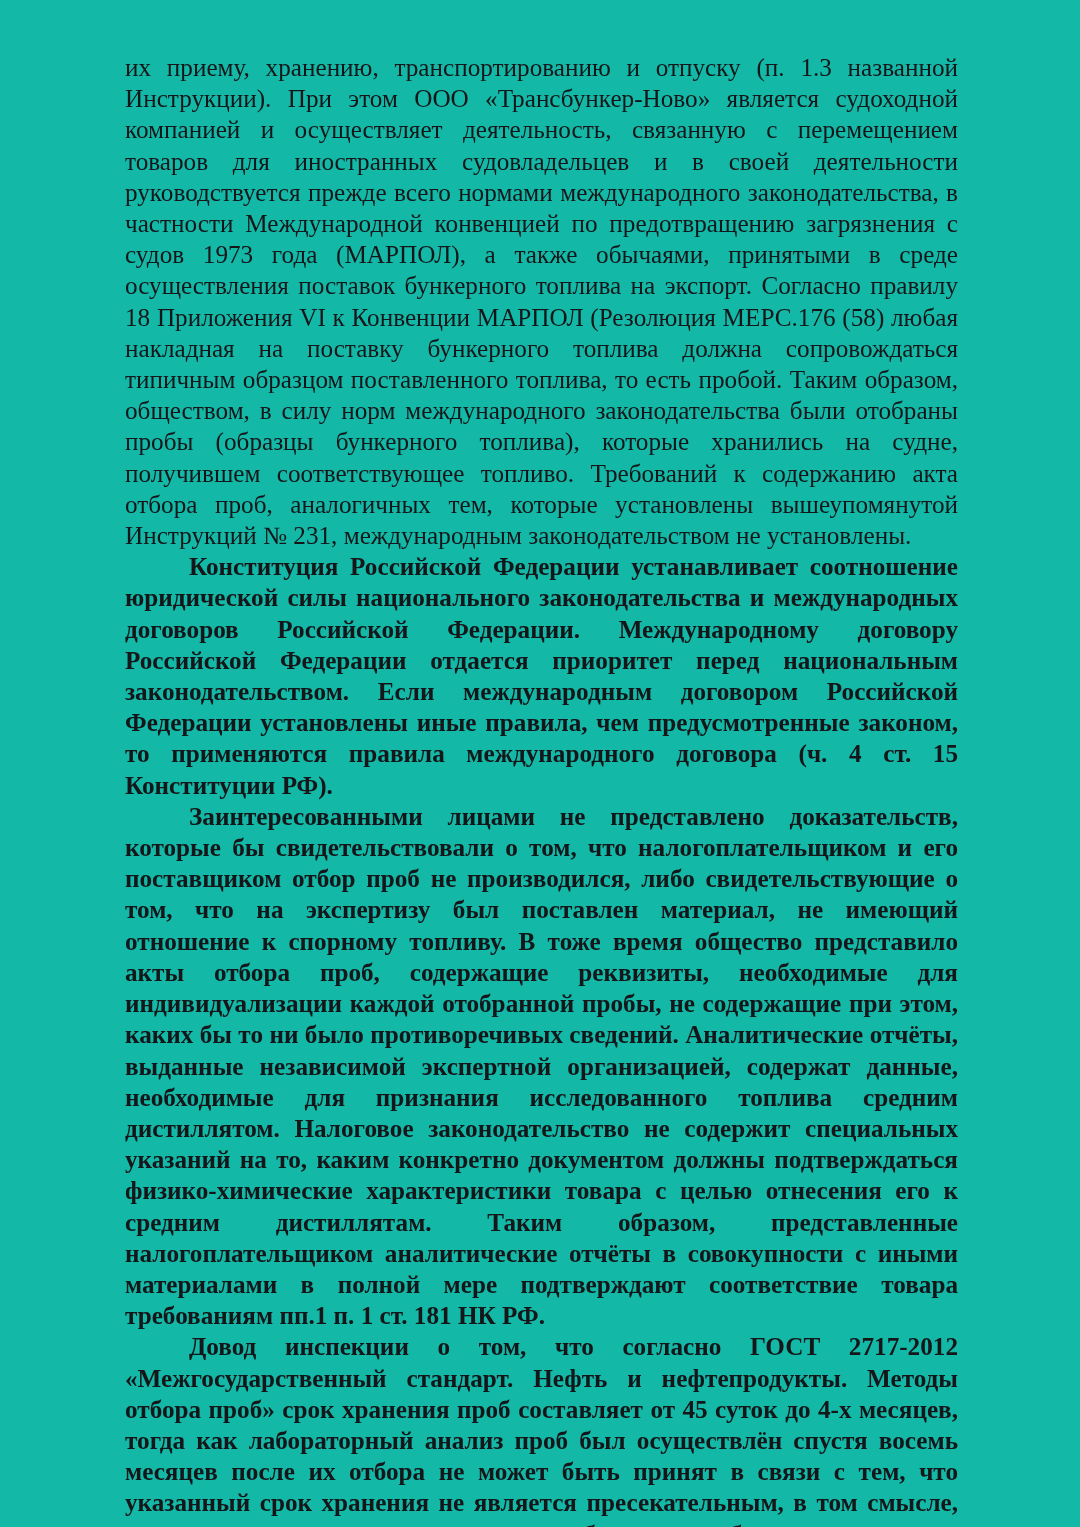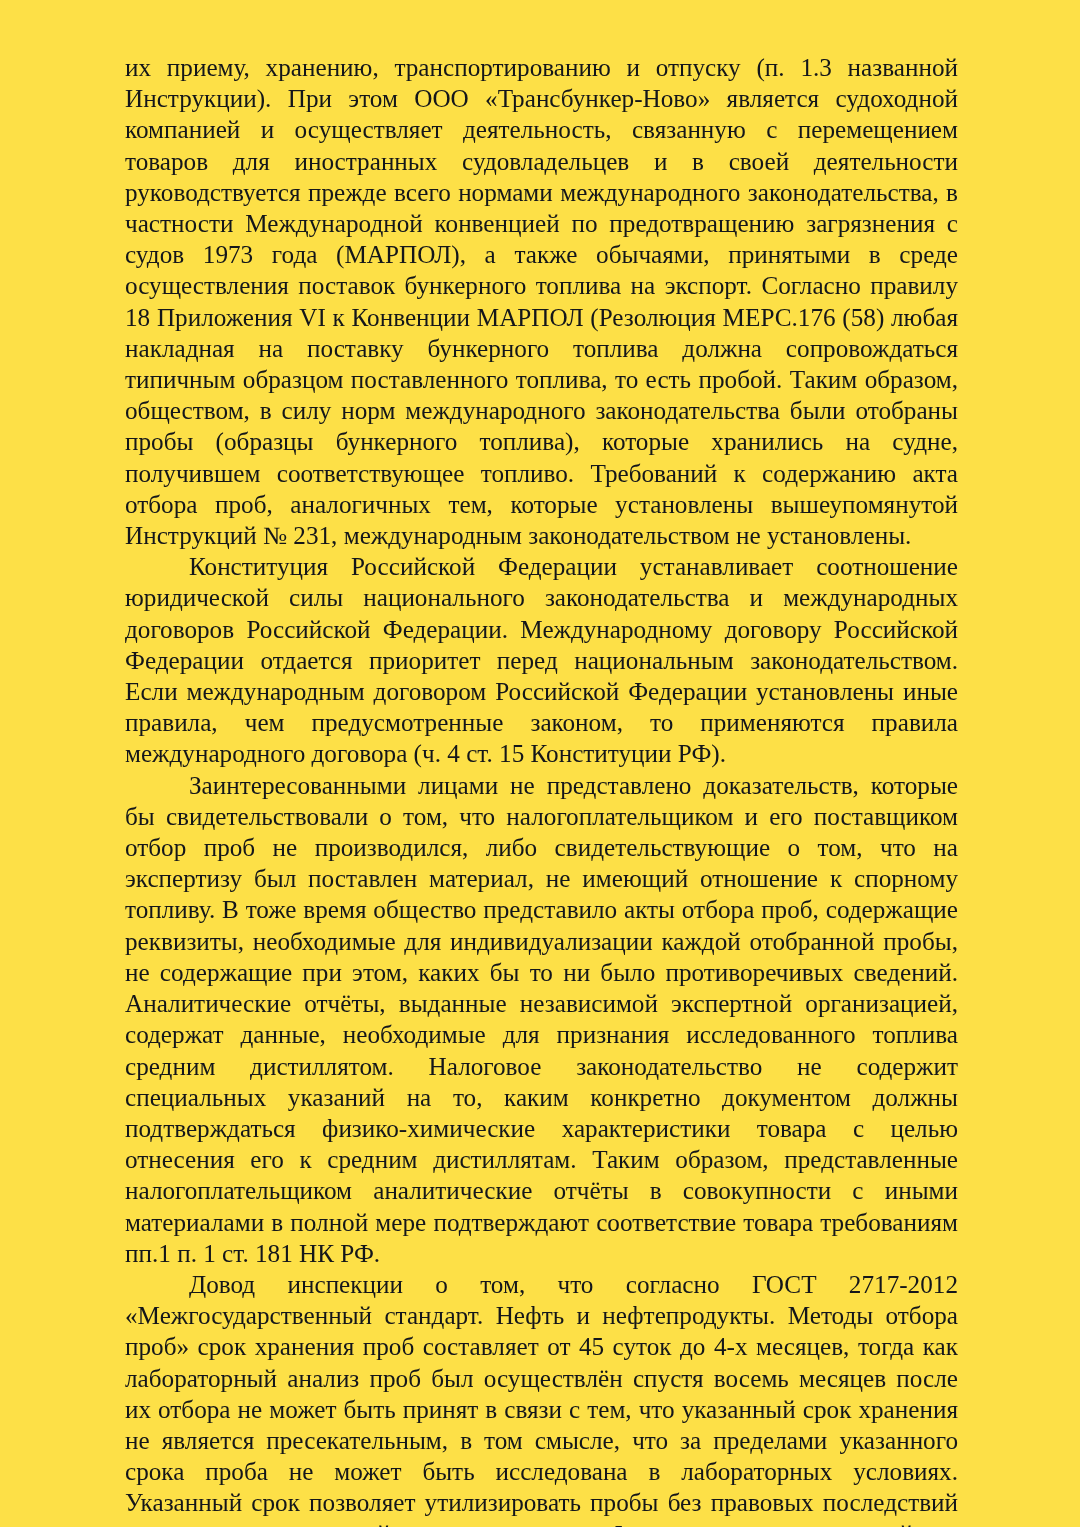--- a/index.html
+++ b/index.html
@@ -5,21 +5,21 @@
 <style>
   html, body {
     margin: 0;
     padding: 0;
     background: #ffffff;
   }
   .page {
     position: relative;
     width: 1080px;
     height: 1527px;
-    background: #fde047;
+    background: #14b8a6;
     overflow: hidden;
     box-sizing: border-box;
   }
   .text-column {
     position: absolute;
     left: 125px;
     top: 52px;
     width: 833px;
     font-family: "Liberation Serif", "DejaVu Serif", serif;
     font-size: 25.2px;
@@ -31,20 +31,21 @@
   }
   .para {
     margin: 0;
     padding: 0;
     text-align: justify;
     text-indent: 0;
     hyphens: none;
   }
   .para.indented {
     text-indent: 64px;
+    font-weight: bold;
   }
   
   .para::after {
     content: "";
     display: inline-block;
     width: 100%;
   }
   .para.no-stretch::after {
     content: none;
   }

